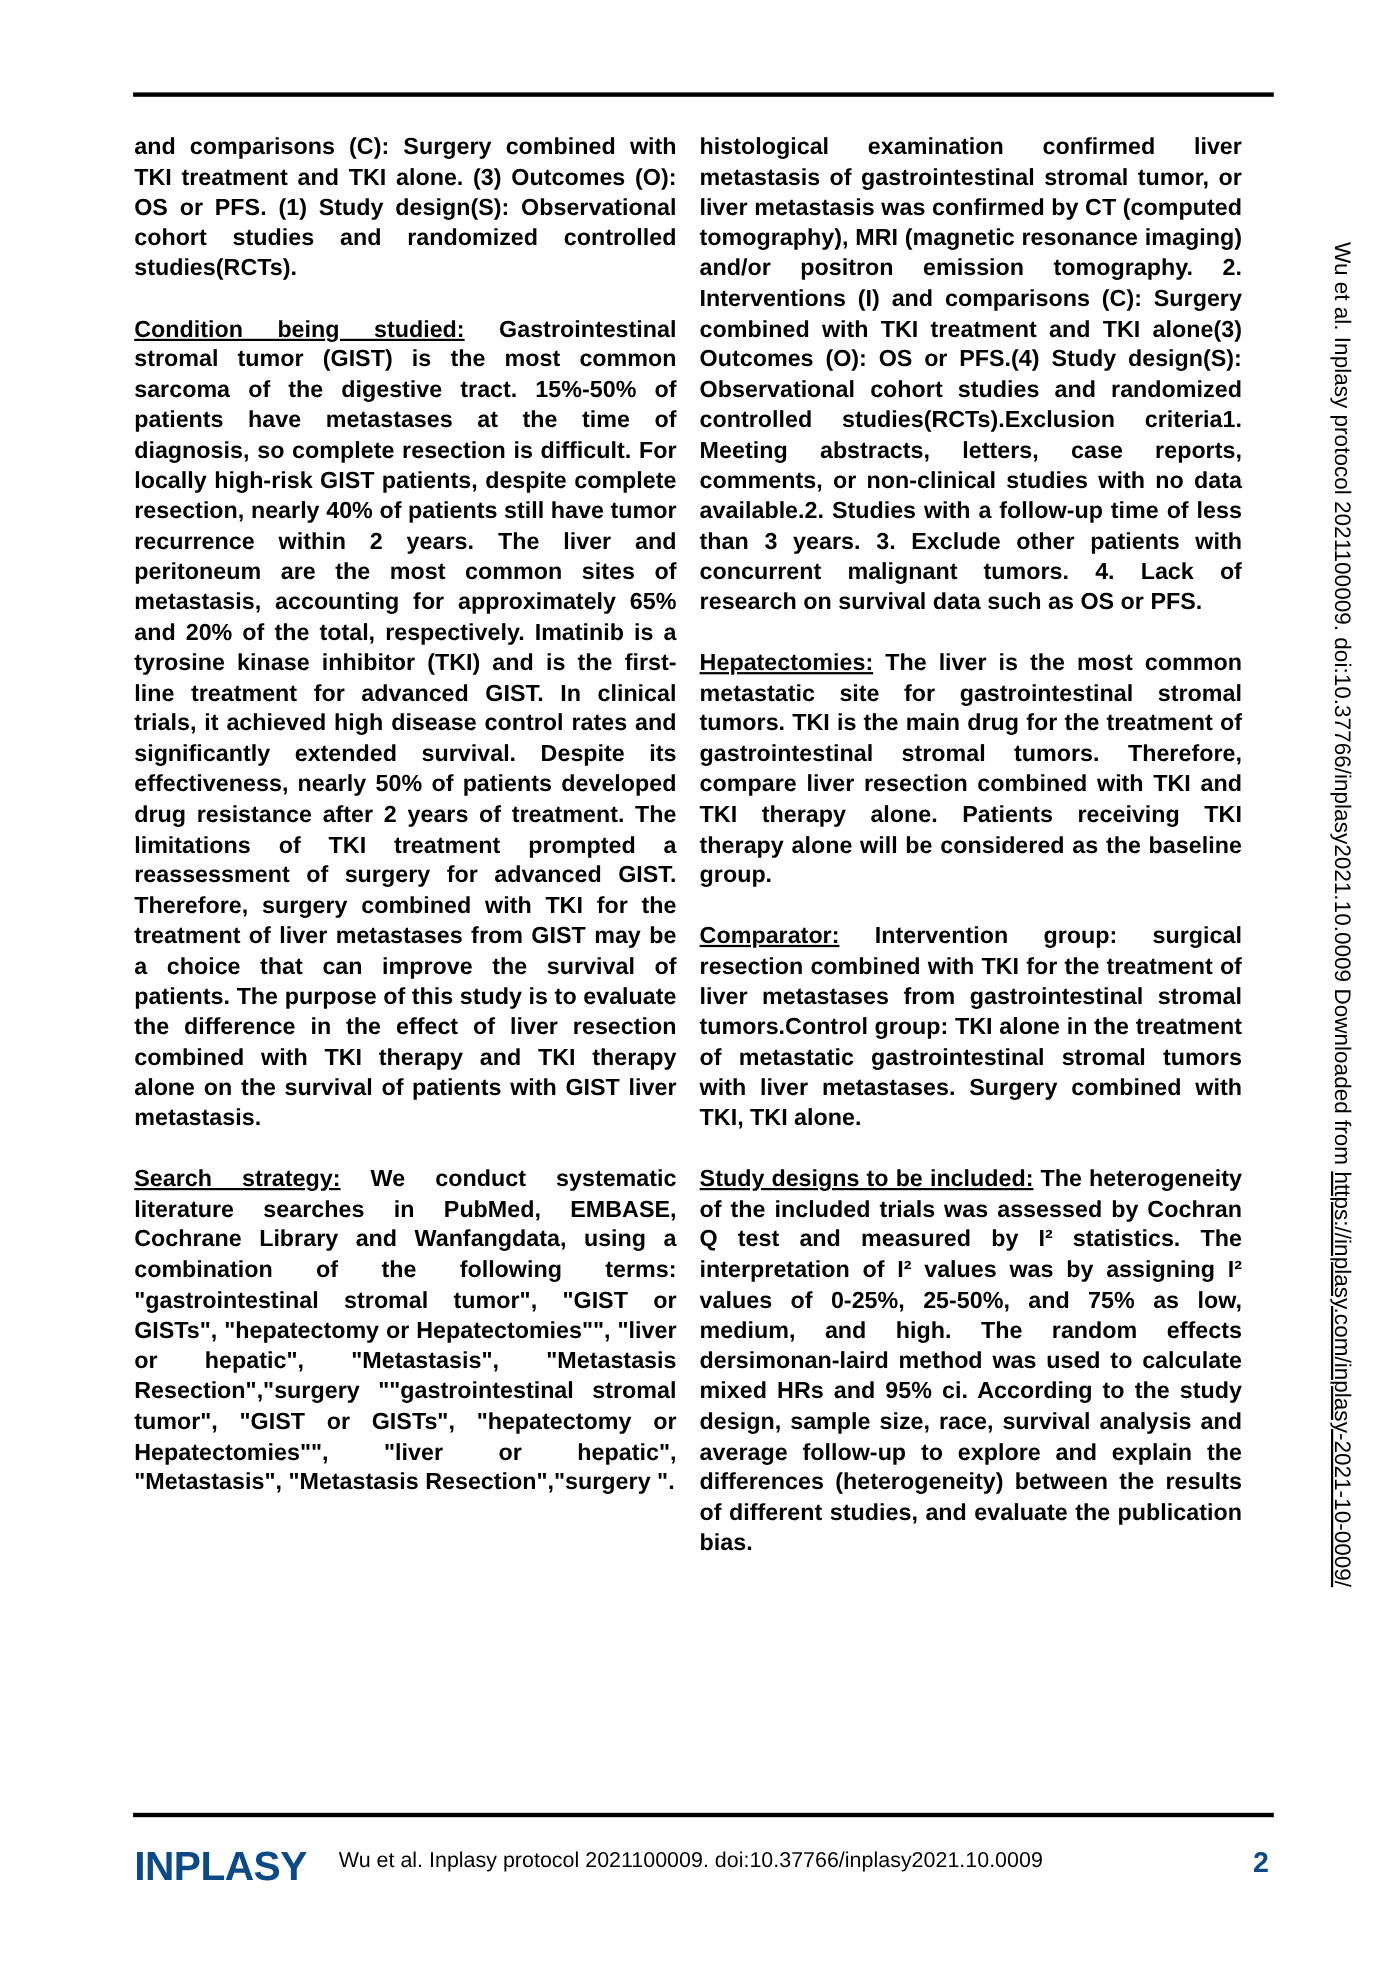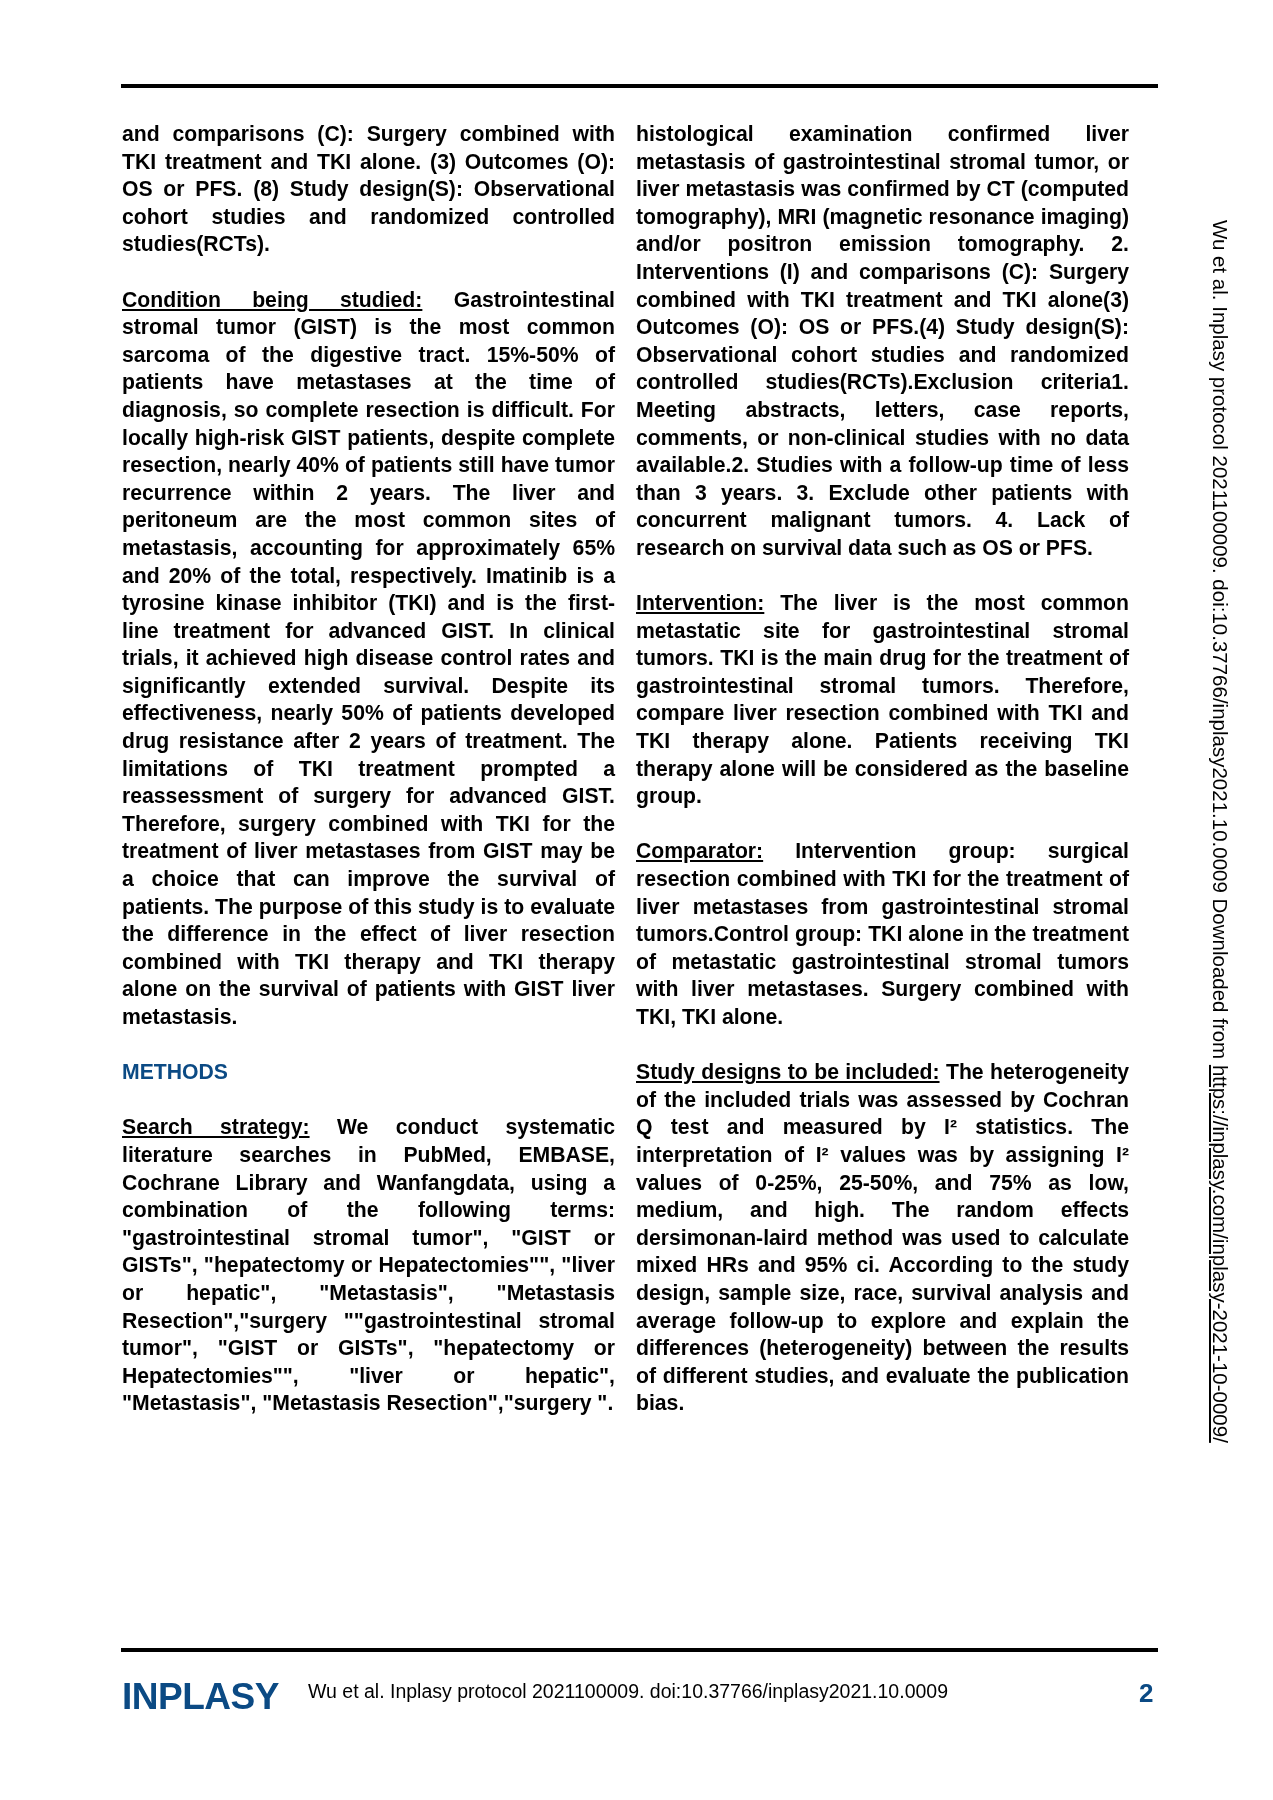--- a/index.html
+++ b/index.html
@@ -23,29 +23,28 @@
   .side { position: absolute; left: 1232px; top: 220px; transform-origin: 0 0;
           transform: rotate(90deg); white-space: nowrap; font-size: 20.5px; color: #000; }
   .side a { color: #000; text-decoration: underline; }
 </style>
 </head>
 <body>
 
 <div class="rule top"></div>
 
 <div class="col left">
-  <p>and comparisons (C): Surgery combined with TKI treatment and TKI alone. (3) Outcomes (O): OS or PFS. (8) Study design(S): Observational cohort studies and randomized controlled studies(RCTs).</p>
+  <p>and comparisons (C): Surgery combined with TKI treatment and TKI alone. (3) Outcomes (O): OS or PFS. (1) Study design(S): Observational cohort studies and randomized controlled studies(RCTs).</p>
   <p><span class="label">Condition being studied:</span><span> Gastrointestinal stromal tumor (GIST) is the most common sarcoma of the digestive tract. 15%-50% of patients have metastases at the time of diagnosis, so complete resection is difficult. For locally high-risk GIST patients, despite complete resection, nearly 40% of patients still have tumor recurrence within 2 years. The liver and peritoneum are the most common sites of metastasis, accounting for approximately 65% and 20% of the total, respectively. Imatinib is a tyrosine kinase inhibitor (TKI) and is the first-line treatment for advanced GIST. In clinical trials, it achieved high disease control rates and significantly extended survival. Despite its effectiveness, nearly 50% of patients developed drug resistance after 2 years of treatment. The limitations of TKI treatment prompted a reassessment of surgery for advanced GIST. Therefore, surgery combined with TKI for the treatment of liver metastases from GIST may be a choice that can improve the survival of patients. The purpose of this study is to evaluate the difference in the effect of liver resection combined with TKI therapy and TKI therapy alone on the survival of patients with GIST liver metastasis.</span></p>
-  <div class="section-head">METHODS</div>
   <p><span class="label">Search strategy:</span><span> We conduct systematic literature searches in PubMed, EMBASE, Cochrane Library and Wanfangdata, using a combination of the following terms: "gastrointestinal stromal tumor", "GIST or GISTs", "hepatectomy or Hepatectomies"", "liver or hepatic", "Metastasis", "Metastasis Resection","surgery ""gastrointestinal stromal tumor", "GIST or GISTs", "hepatectomy or Hepatectomies"", "liver or hepatic", "Metastasis", "Metastasis Resection","surgery ".</span></p>
 </div>
 
 <div class="col right">
   <p>histological examination confirmed liver metastasis of gastrointestinal stromal tumor, or liver metastasis was confirmed by CT (computed tomography), MRI (magnetic resonance imaging) and/or positron emission tomography. 2. Interventions (I) and comparisons (C): Surgery combined with TKI treatment and TKI alone(3) Outcomes (O): OS or PFS.(4) Study design(S): Observational cohort studies and randomized controlled studies(RCTs).Exclusion criteria1. Meeting abstracts, letters, case reports, comments, or non-clinical studies with no data available.2. Studies with a follow-up time of less than 3 years. 3. Exclude other patients with concurrent malignant tumors. 4. Lack of research on survival data such as OS or PFS.</p>
-  <p><span class="label">Intervention:</span><span> The liver is the most common metastatic site for gastrointestinal stromal tumors. TKI is the main drug for the treatment of gastrointestinal stromal tumors. Therefore, compare liver resection combined with TKI and TKI therapy alone. Patients receiving TKI therapy alone will be considered as the baseline group.</span></p>
+  <p><span class="label">Hepatectomies:</span><span> The liver is the most common metastatic site for gastrointestinal stromal tumors. TKI is the main drug for the treatment of gastrointestinal stromal tumors. Therefore, compare liver resection combined with TKI and TKI therapy alone. Patients receiving TKI therapy alone will be considered as the baseline group.</span></p>
   <p><span class="label">Comparator:</span><span> Intervention group: surgical resection combined with TKI for the treatment of liver metastases from gastrointestinal stromal tumors.Control group: TKI alone in the treatment of metastatic gastrointestinal stromal tumors with liver metastases. Surgery combined with TKI, TKI alone.</span></p>
   <p><span class="label">Study designs to be included:</span><span> The heterogeneity of the included trials was assessed by Cochran Q test and measured by I² statistics. The interpretation of I² values was by assigning I² values of 0-25%, 25-50%, and 75% as low, medium, and high. The random effects dersimonan-laird method was used to calculate mixed HRs and 95% ci. According to the study design, sample size, race, survival analysis and average follow-up to explore and explain the differences (heterogeneity) between the results of different studies, and evaluate the publication bias.</span></p>
 </div>
 
 <div class="side">
   <span>Wu et al. Inplasy protocol 2021100009. doi:10.37766/inplasy2021.10.0009 Downloaded from </span><a>https://inplasy.com/inplasy-2021-10-0009/</a>
 </div>
 
 <div class="rule bottom"></div>
 <div class="footer-brand">INPLASY</div>

